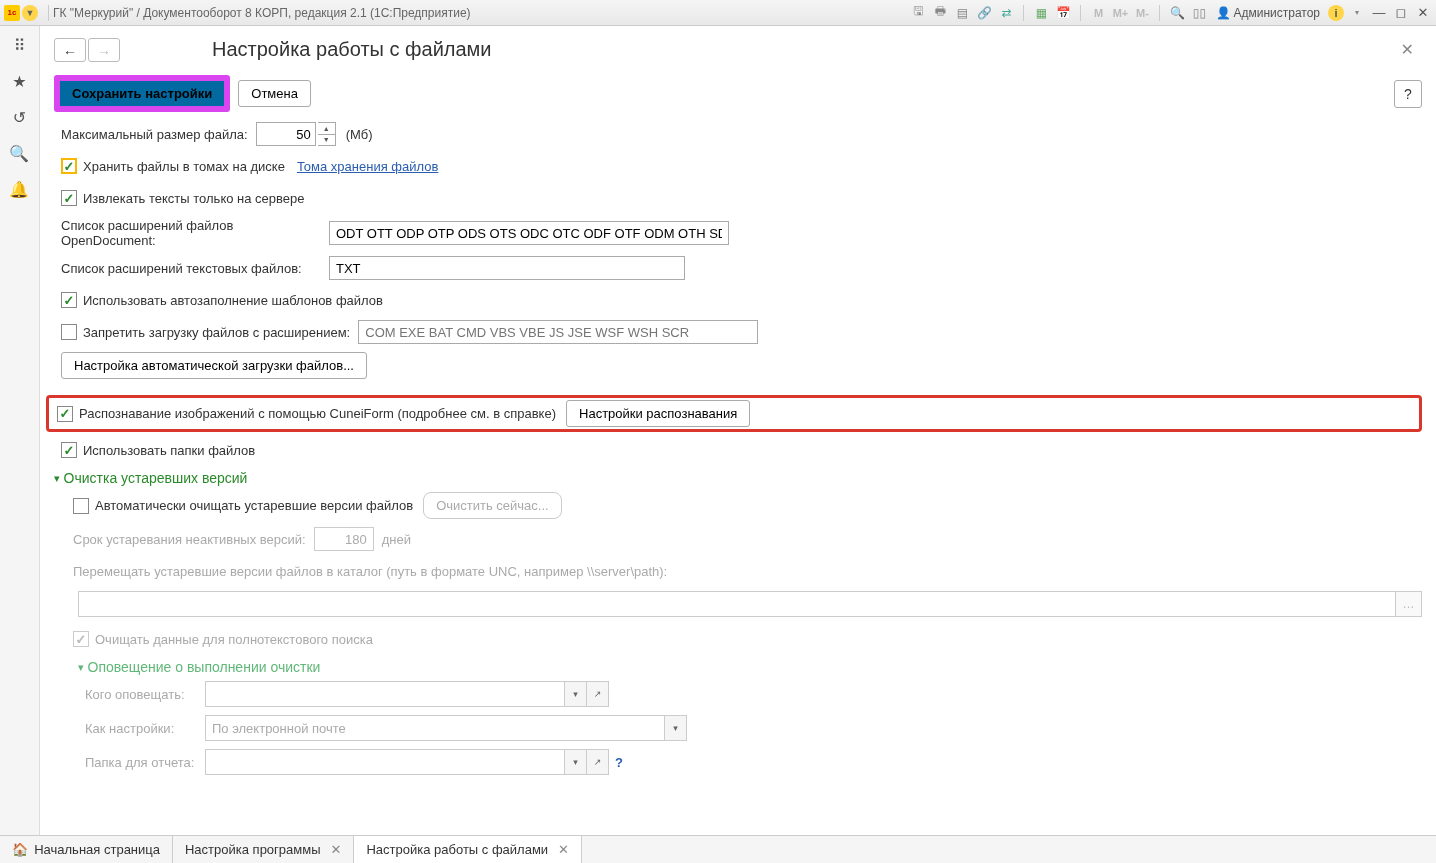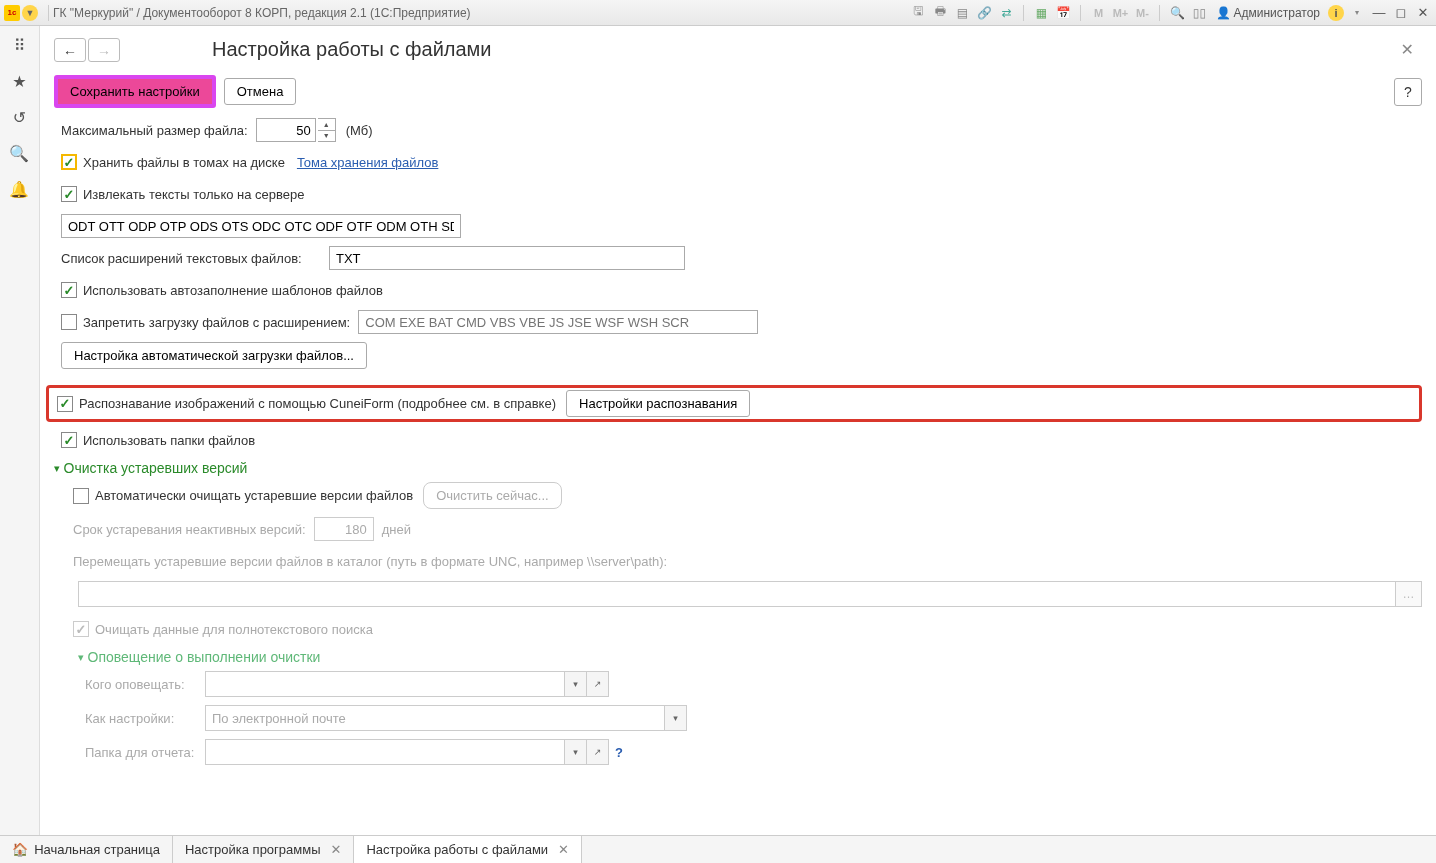--- a/index.html
+++ b/index.html
@@ -16,21 +16,21 @@
 .main { display:flex; height: calc(100vh - 26px - 28px); }
 .sidebar { width:40px; background:#f5f5f5; border-right:1px solid #ddd; display:flex; flex-direction:column; align-items:center; padding-top:8px; gap:14px; }
 .sidebar .sicon { width:22px; height:22px; display:flex; align-items:center; justify-content:center; color:#555; font-size:16px; cursor:pointer; }
 .content { flex:1; padding:0; position:relative; overflow:auto; }
 .topnav { display:flex; align-items:center; padding:10px 14px 8px 14px; }
 .navbtn { width:32px; height:24px; border:1px solid #bbb; background:#fff; display:flex; align-items:center; justify-content:center; margin-right:2px; border-radius:3px; font-size:14px; color:#333; cursor:pointer; }
 .navbtn.disabled { color:#bbb; }
 .page-title { font-size:20px; margin-left:90px; color:#333; }
 .close-x { margin-left:auto; font-size:16px; color:#888; cursor:pointer; padding:4px 8px; }
 .toolbar { padding:4px 14px 10px 14px; display:flex; align-items:center; gap:8px; }
-.btn-primary { background:#ec4899; border:4px solid #d946ef; padding:5px 12px; font-size:13px; font-weight:normal; border-radius:3px; cursor:pointer; }
+.btn-primary { background:#0369a1; border:6px solid #d946ef; padding:5px 12px; font-size:13px; font-weight:bold; border-radius:3px; cursor:pointer; }
 .btn { background:#fff; border:1px solid #aaa; padding:5px 12px; font-size:13px; border-radius:3px; cursor:pointer; }
 .btn.disabled { color:#aaa; border-color:#ccc;border-radius:8px; }
 .help-btn { margin-left:auto; width:28px; height:28px; border:1px solid #aaa; border-radius:3px; display:flex; align-items:center; justify-content:center; font-size:14px; cursor:pointer; }
 .form { padding:0 14px; }
 .row { display:flex; align-items:center; margin-bottom:8px; min-height:24px;margin-left:7px; }
 .label { margin-right:8px; }
 .input { border:1px solid #aaa; padding:3px 6px; font-size:13px; height:24px; background:#fff; }
 .spinner { position:relative; width:80px; }
 .spinner input { width:60px; text-align:right; padding-right:4px; border:1px solid #aaa; height:24px; font-size:13px; }
 .spinner .spin { position:absolute; right:0; top:0; width:18px; height:24px; border:1px solid #aaa; border-left:none; display:flex; flex-direction:column; }
@@ -139,20 +139,21 @@
         <span style="width:12px"></span>
         <span class="link">Тома хранения файлов</span>
       </div>
 
       <div class="row">
         <span class="chk checked"></span>
         <span>Извлекать тексты только на сервере</span>
       </div>
 
       <div class="row">
+        <span class="label" style="width:260px">Список расширений файлов OpenDocument:</span>
         <input class="input" style="width: 400px;" value="ODT OTT ODP OTP ODS OTS ODC OTC ODF OTF ODM OTH SDW">
       </div>
 
       <div class="row">
         <span class="label" style="width:260px">Список расширений текстовых файлов:</span>
         <input class="input" style="width: 356px;" value="TXT">
       </div>
 
       <div class="row">
         <span class="chk checked"></span>

